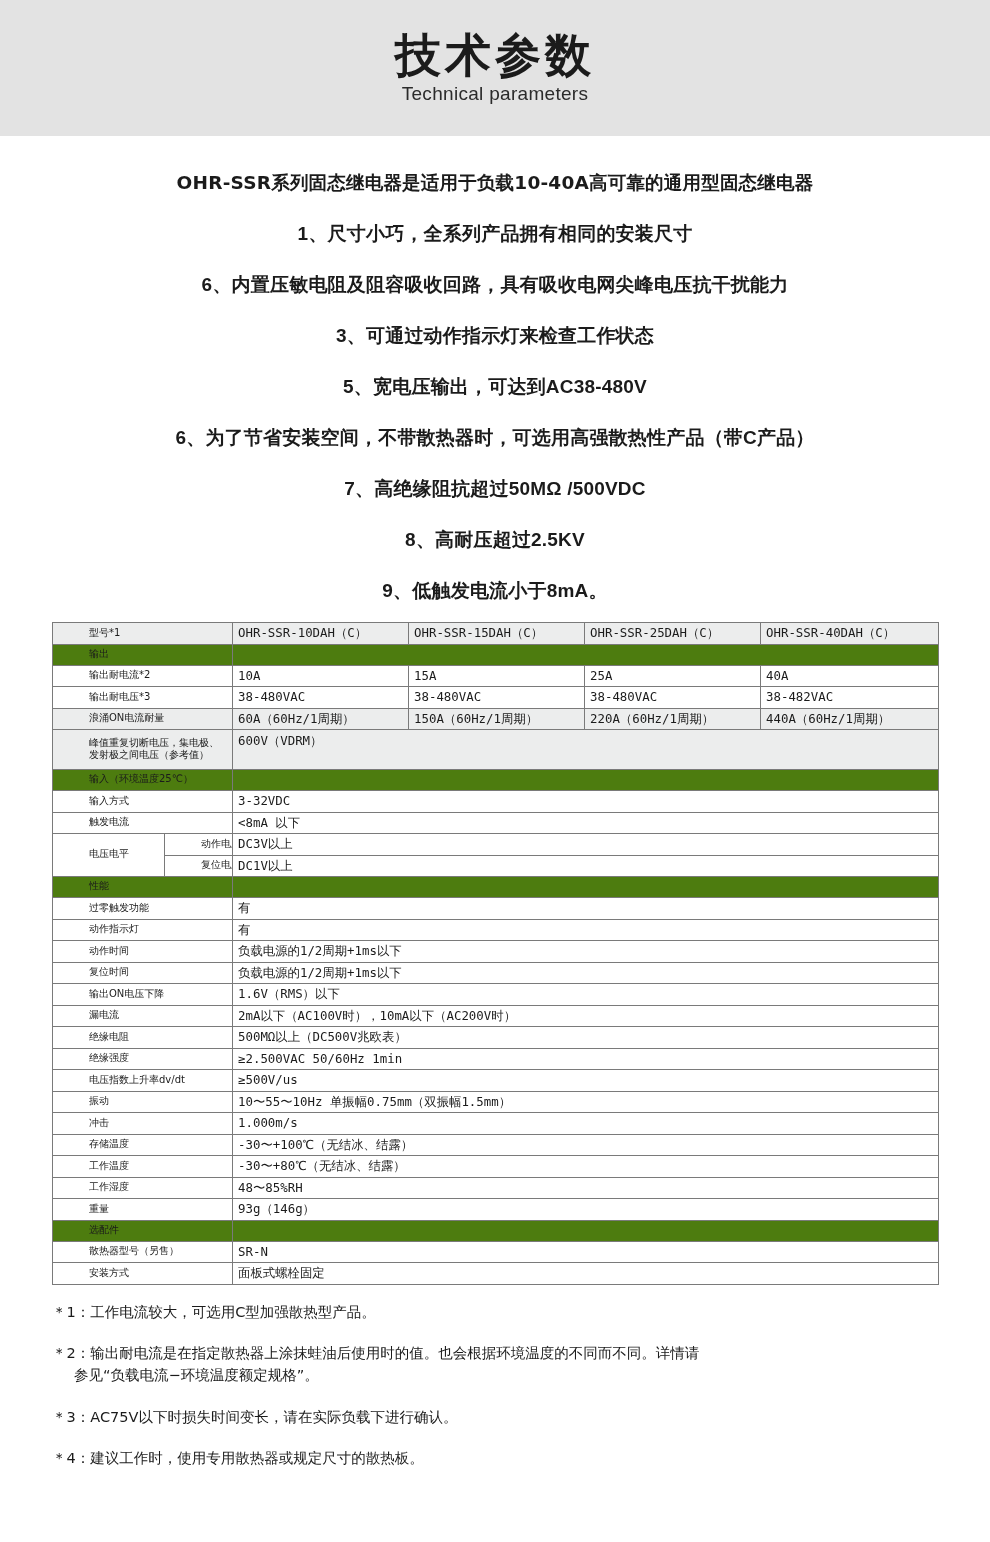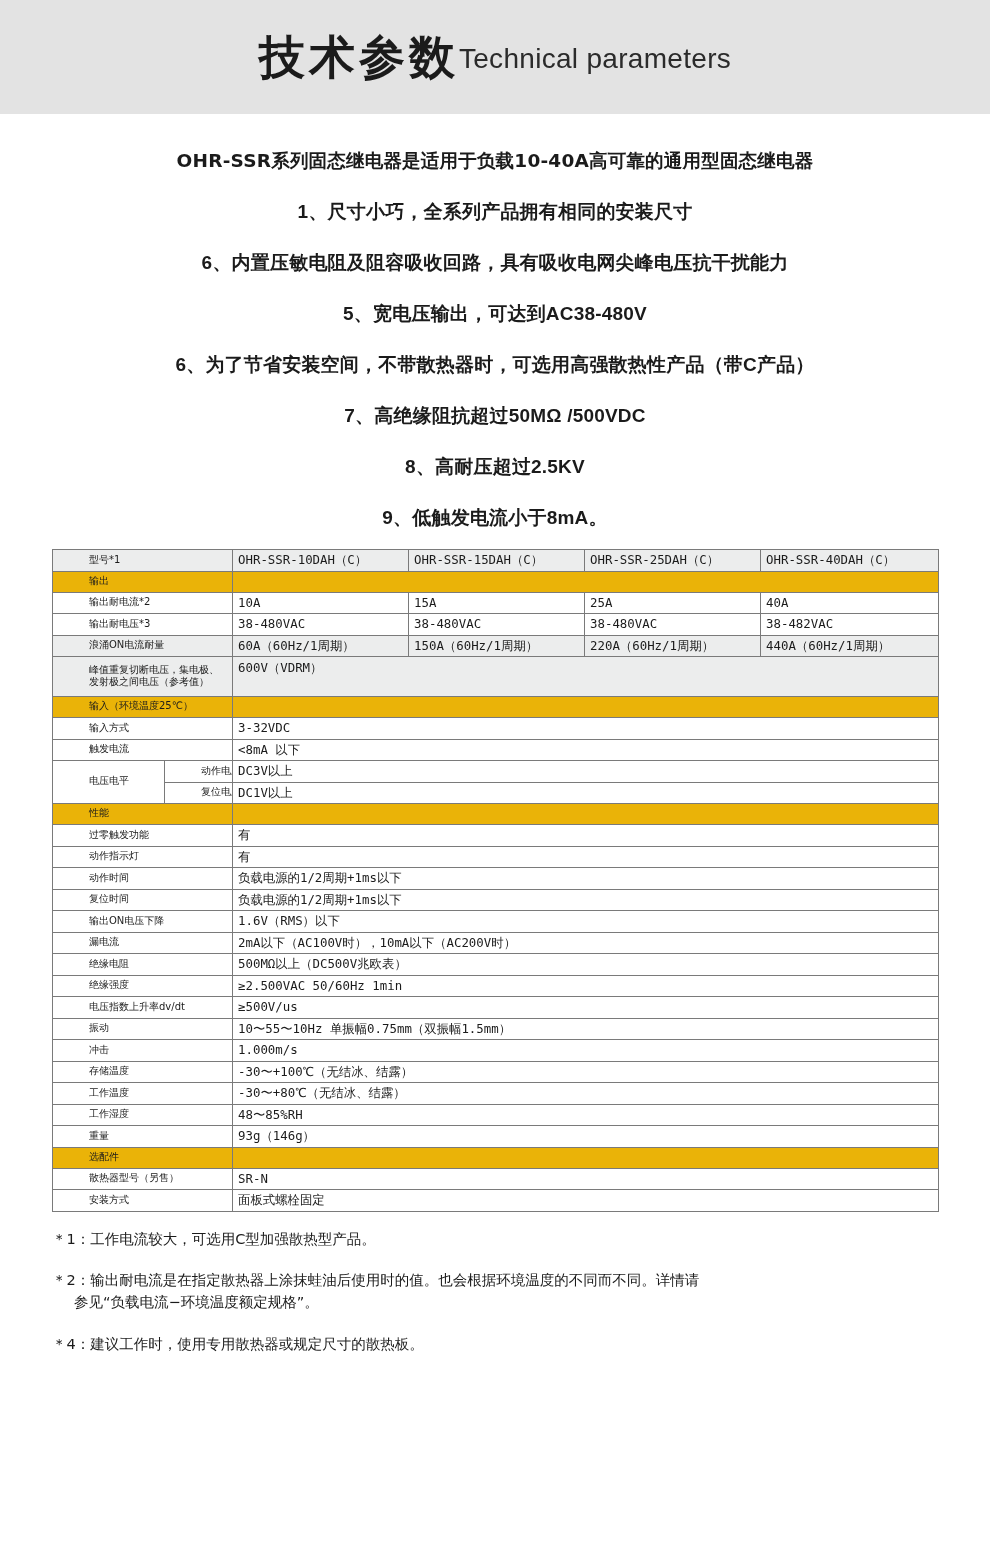--- a/index.html
+++ b/index.html
@@ -11,37 +11,37 @@
     font-family: "Liberation Sans", sans-serif;
     color: #231f20;
   }
   .page {
     width: 990px;
     position: relative;
   }
   
   .banner {
     width: 990px;
-    height: 114px;
+    height: 136px;
     background: #e3e3e3;
     display: flex;
-    flex-direction: row;
+    flex-direction: column;
     align-items: center;
     justify-content: center;
   }
   .banner-title {
     font-size: 46px;
     letter-spacing: 4px;
     font-weight: bold;
     color: #1b1b1b;
     line-height: 1.05;
     font-family: "DejaVu Sans", sans-serif;
   }
   .banner-sub {
-    font-size: 28px;
+    font-size: 19px;
     color: #2b2b2b;
     margin-top: 4px;
     letter-spacing: 0.3px;
     font-family: "Liberation Sans", sans-serif;
   }
   
   .content {
     padding: 34px 52px 0 52px;
     text-align: center;
   }
@@ -84,21 +84,21 @@
     line-height: 1.25;
     white-space: nowrap;
     overflow: hidden;
   }
   table.spec td.label {
     font-family: "DejaVu Sans", sans-serif;
     font-size: 10px;
     padding-left: 36px;
   }
   table.spec tr.shaded td { background: #eceded; }
-  table.spec tr.section td { background: #eab308; font-family: "DejaVu Sans", sans-serif; font-weight: normal; }
+  table.spec tr.section td { background: #4d7c0f; font-family: "DejaVu Sans", sans-serif; font-weight: normal; }
   .two-line { white-space: normal !important; line-height: 1.3; }
 
   
   .notes {
     padding: 16px 52px 26px 52px;
     font-family: "DejaVu Sans", sans-serif;
   }
   .note {
     font-size: 14.5px;
     color: #1b1b1b;
@@ -115,20 +115,21 @@
 
   <div class="banner">
     <div class="banner-title">技术参数</div>
     <div class="banner-sub">Technical parameters</div>
   </div>
 
   <div class="content">
     <div class="intro">OHR-SSR系列固态继电器是适用于负载10-40A高可靠的通用型固态继电器</div>
     <div class="feature">1、尺寸小巧，全系列产品拥有相同的安装尺寸</div>
     <div class="feature">6、内置压敏电阻及阻容吸收回路，具有吸收电网尖峰电压抗干扰能力</div>
+    <div class="feature">3、可通过动作指示灯来检查工作状态</div>
     <div class="feature">5、宽电压输出，可达到AC38-480V</div>
     <div class="feature">6、为了节省安装空间，不带散热器时，可选用高强散热性产品（带C产品）</div>
     <div class="feature">7、高绝缘阻抗超过50MΩ /500VDC</div>
     <div class="feature">8、高耐压超过2.5KV</div>
     <div class="feature">9、低触发电流小于8mA。</div>
   </div>
 
   <div class="table-wrap">
     <table class="spec">
       <colgroup>
@@ -293,17 +294,20 @@
 
   <div class="notes">
     <div class="note">
       <span class="idx">＊1：</span><span>工作电流较大，可选用C型加强散热型产品。</span>
     </div>
     <div class="note">
       <span class="idx">＊2：</span><span>输出耐电流是在指定散热器上涂抹蛙油后使用时的值。也会根据环境温度的不同而不同。详情请</span>
       <div class="note-cont">参见“负载电流−环境温度额定规格”。</div>
     </div>
     <div class="note">
+      <span class="idx">＊3：</span><span>AC75V以下时损失时间变长，请在实际负载下进行确认。</span>
+    </div>
+    <div class="note">
       <span class="idx">＊4：</span><span>建议工作时，使用专用散热器或规定尺寸的散热板。</span>
     </div>
   </div>
 
 </div>
 
 </body></html>

